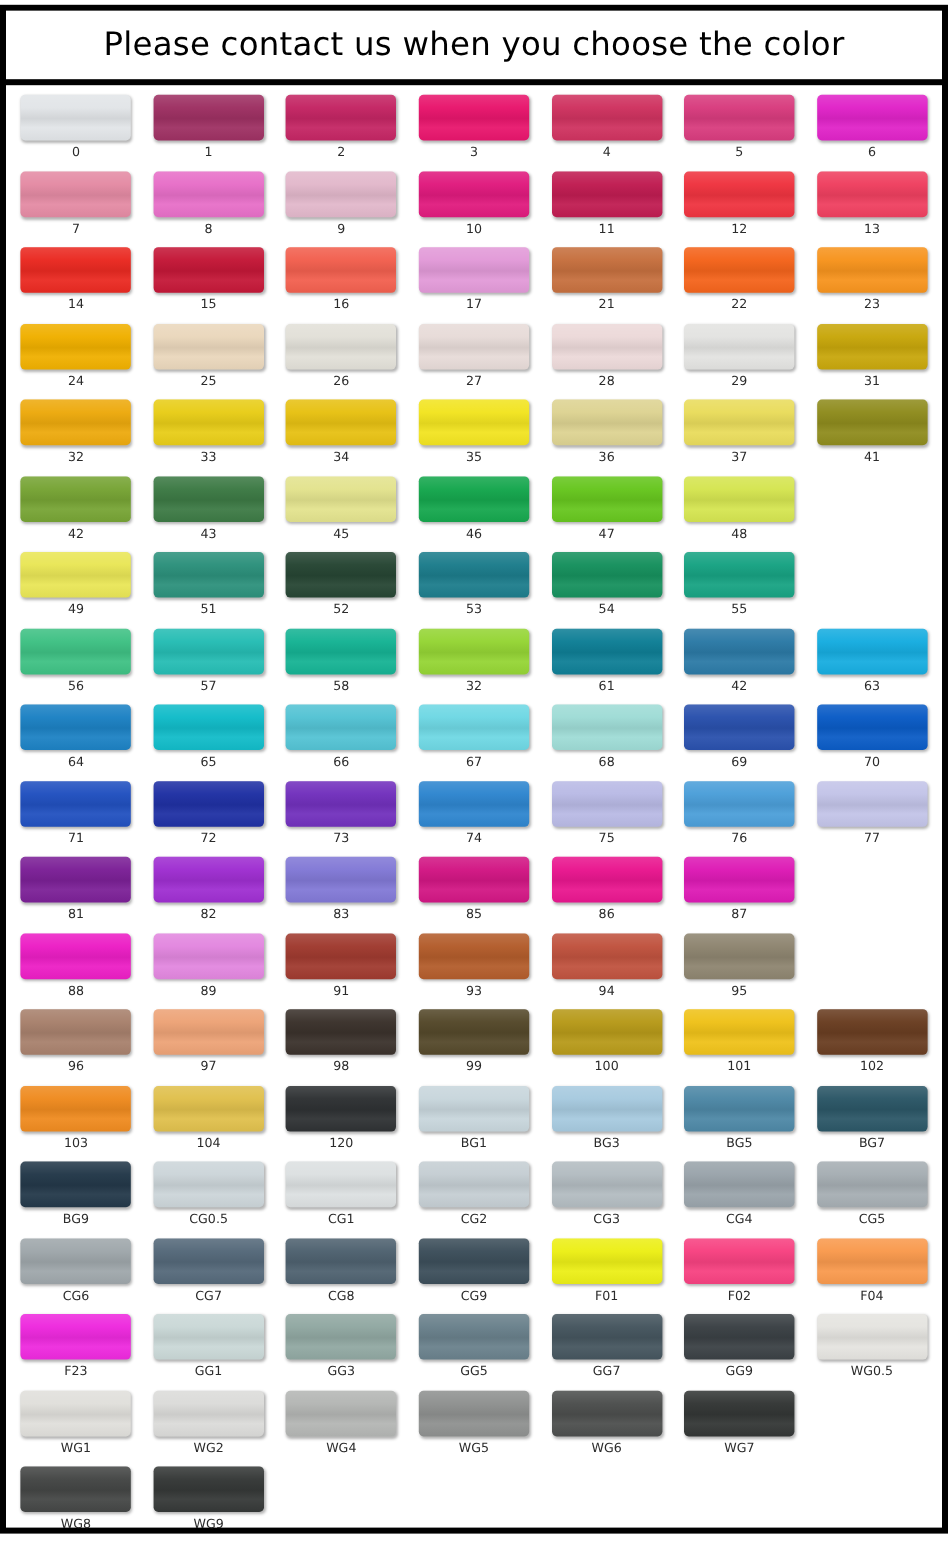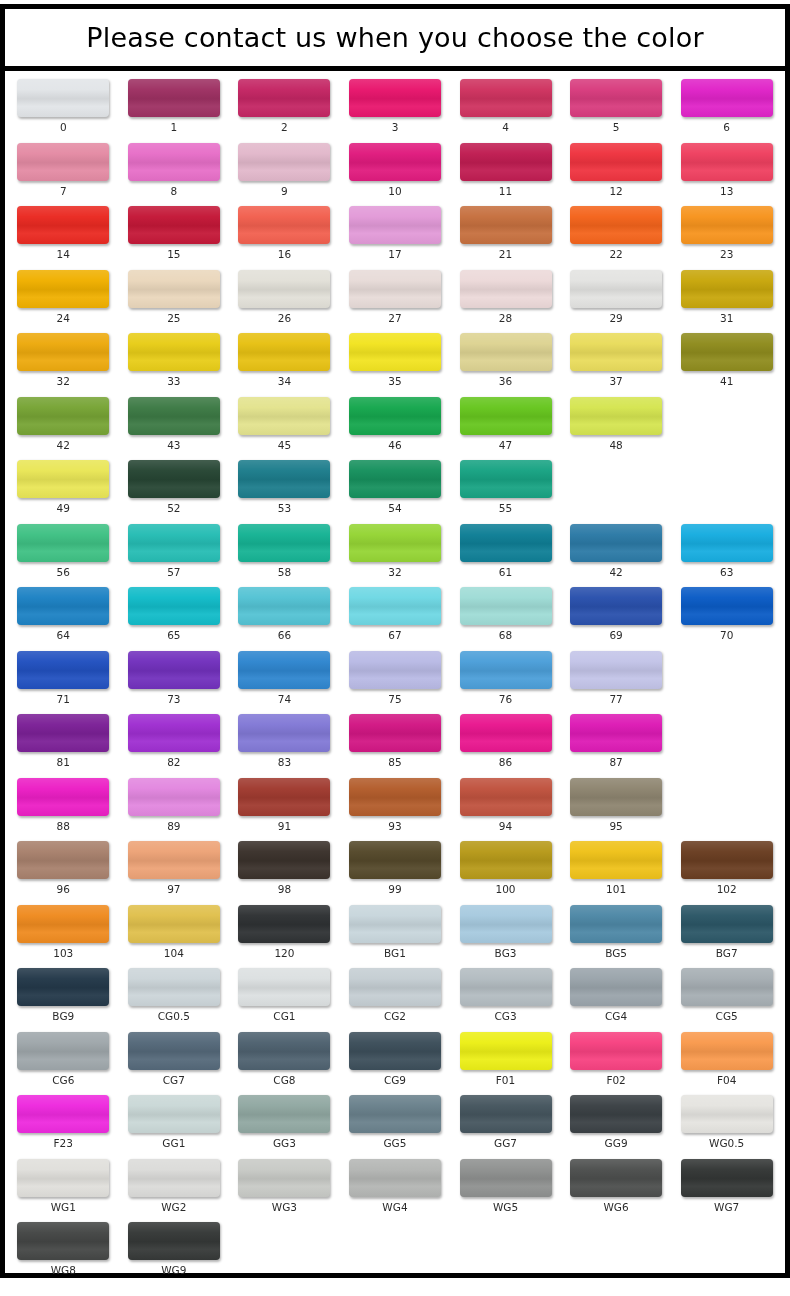--- a/index.html
+++ b/index.html
@@ -282,20 +282,24 @@
             <div class="chip" style="background: rgb(213, 229, 81);"></div>
             <div class="chip-label">48</div>
           </div>
         </div>
         <div class="swatch-row">
           <div class="swatch-cell">
             <div class="chip" style="background: rgb(233, 230, 87);"></div>
             <div class="chip-label">49</div>
           </div>
           <div class="swatch-cell">
+            <div class="chip" style="background: rgb(45, 145, 124);"></div>
+            <div class="chip-label">51</div>
+          </div>
+          <div class="swatch-cell">
             <div class="chip" style="background: rgb(39, 70, 52);"></div>
             <div class="chip-label">52</div>
           </div>
           <div class="swatch-cell">
             <div class="chip" style="background: rgb(29, 125, 140);"></div>
             <div class="chip-label">53</div>
           </div>
           <div class="swatch-cell">
             <div class="chip" style="background: rgb(23, 145, 94);"></div>
             <div class="chip-label">54</div>
@@ -364,20 +368,24 @@
             <div class="chip" style="background: rgb(11, 92, 198);"></div>
             <div class="chip-label">70</div>
           </div>
         </div>
         <div class="swatch-row">
           <div class="swatch-cell">
             <div class="chip" style="background: rgb(34, 81, 192);"></div>
             <div class="chip-label">71</div>
           </div>
           <div class="swatch-cell">
+            <div class="chip" style="background: rgb(32, 49, 164);"></div>
+            <div class="chip-label">72</div>
+          </div>
+          <div class="swatch-cell">
             <div class="chip" style="background: rgb(114, 49, 189);"></div>
             <div class="chip-label">73</div>
           </div>
           <div class="swatch-cell">
             <div class="chip" style="background: rgb(47, 134, 207);"></div>
             <div class="chip-label">74</div>
           </div>
           <div class="swatch-cell">
             <div class="chip" style="background: rgb(185, 186, 229);"></div>
             <div class="chip-label">75</div>
@@ -594,24 +602,20 @@
           </div>
         </div>
         <div class="swatch-row">
           <div class="swatch-cell">
             <div class="chip" style="background: rgb(224, 223, 219);"></div>
             <div class="chip-label">WG1</div>
           </div>
           <div class="swatch-cell">
             <div class="chip" style="background: rgb(219, 219, 217);"></div>
             <div class="chip-label">WG2</div>
-          </div>
-          <div class="swatch-cell">
-            <div class="chip" style="background: rgb(200, 202, 198);"></div>
-            <div class="chip-label">WG3</div>
           </div>
           <div class="swatch-cell">
             <div class="chip" style="background: rgb(180, 182, 180);"></div>
             <div class="chip-label">WG4</div>
           </div>
           <div class="swatch-cell">
             <div class="chip" style="background: rgb(143, 145, 144);"></div>
             <div class="chip-label">WG5</div>
           </div>
           <div class="swatch-cell">

